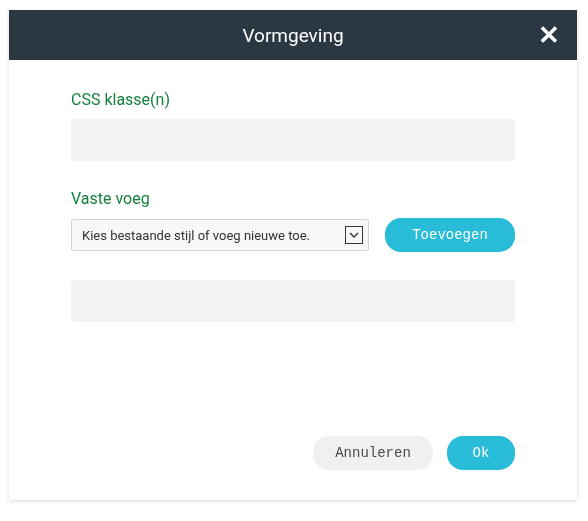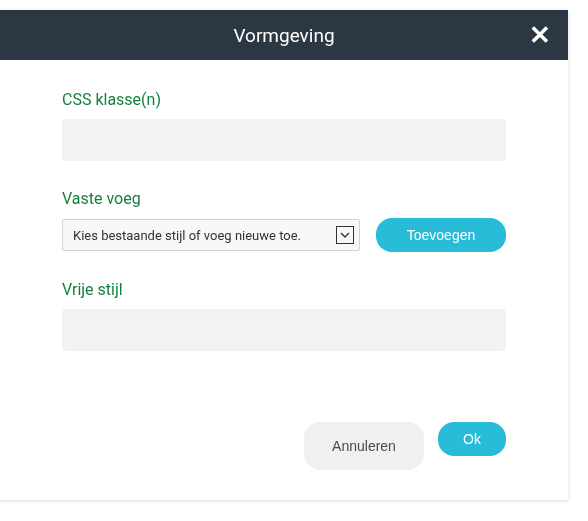--- a/index.html
+++ b/index.html
@@ -5,21 +5,21 @@
   * { box-sizing: border-box; margin: 0; padding: 0; }
   body {
     font-family: -apple-system, BlinkMacSystemFont, "Segoe UI", Roboto, Arial, sans-serif;
     background: #fff;
     width: 588px;
     height: 521px;
     overflow: hidden;
   }
   .modal {
     position: absolute;
-    left: 0;
+    left: 9px;
     top: 10px;
     width: 568px;
     height: 490px;
     background: #fff;
     box-shadow: 0 1px 4px rgba(0,0,0,0.15);
     display: flex;
     flex-direction: column;
   }
   .modal-header {
     background: #2b3743;
@@ -112,40 +112,41 @@
     background: #f7f8f9;
   }
   .select-caret svg { width: 10px; height: 10px; }
   .btn {
     border: none;
     border-radius: 16px;
     font-size: 14px;
     cursor: pointer;
     height: 34px;
     padding: 0 20px;
+    font-family: Liberation Mono, monospace;
   }
   .btn-primary {
     background: #29bcd8;
     color: #fff;
   }
   .btn-add {
     width: 130px;
     height: 34px;
   }
   .btn-default {
     background: #eef0f2;
     color: #4a4a4a;
   }
   .modal-footer {
     padding: 0 62px 30px 0;
     display: flex;
     justify-content: flex-end;
     gap: 14px;
   }
-  .btn-cancel { width: 120px; height: 48px; }
+  .btn-cancel { width: 120px; height: 34px; }
   .btn-ok { width: 68px; height: 34px; }
 </style>
 </head>
 <body>
 
 <div class="modal">
 
   <div class="modal-header">
     <div class="modal-title">Vormgeving</div>
     <div class="close-btn">
@@ -171,21 +172,20 @@
             <svg viewBox="0 0 10 10">
                 <path d="M1 3 L5 7 L9 3" fill="none" stroke="#333" stroke-width="1.4"></path>
               </svg>
           </div>
         </div>
         <button class="btn btn-primary btn-add">Toevoegen</button>
       </div>
     </div>
 
     <div class="field-group">
-      <label class="field-label">Vrije stijl</label>
       <input type="text" class="text-input" value="" style="">
     </div>
 
   </div>
 
   <div class="modal-footer">
     <button class="btn btn-default btn-cancel">Annuleren</button>
     <button class="btn btn-primary btn-ok">Ok</button>
   </div>
 

